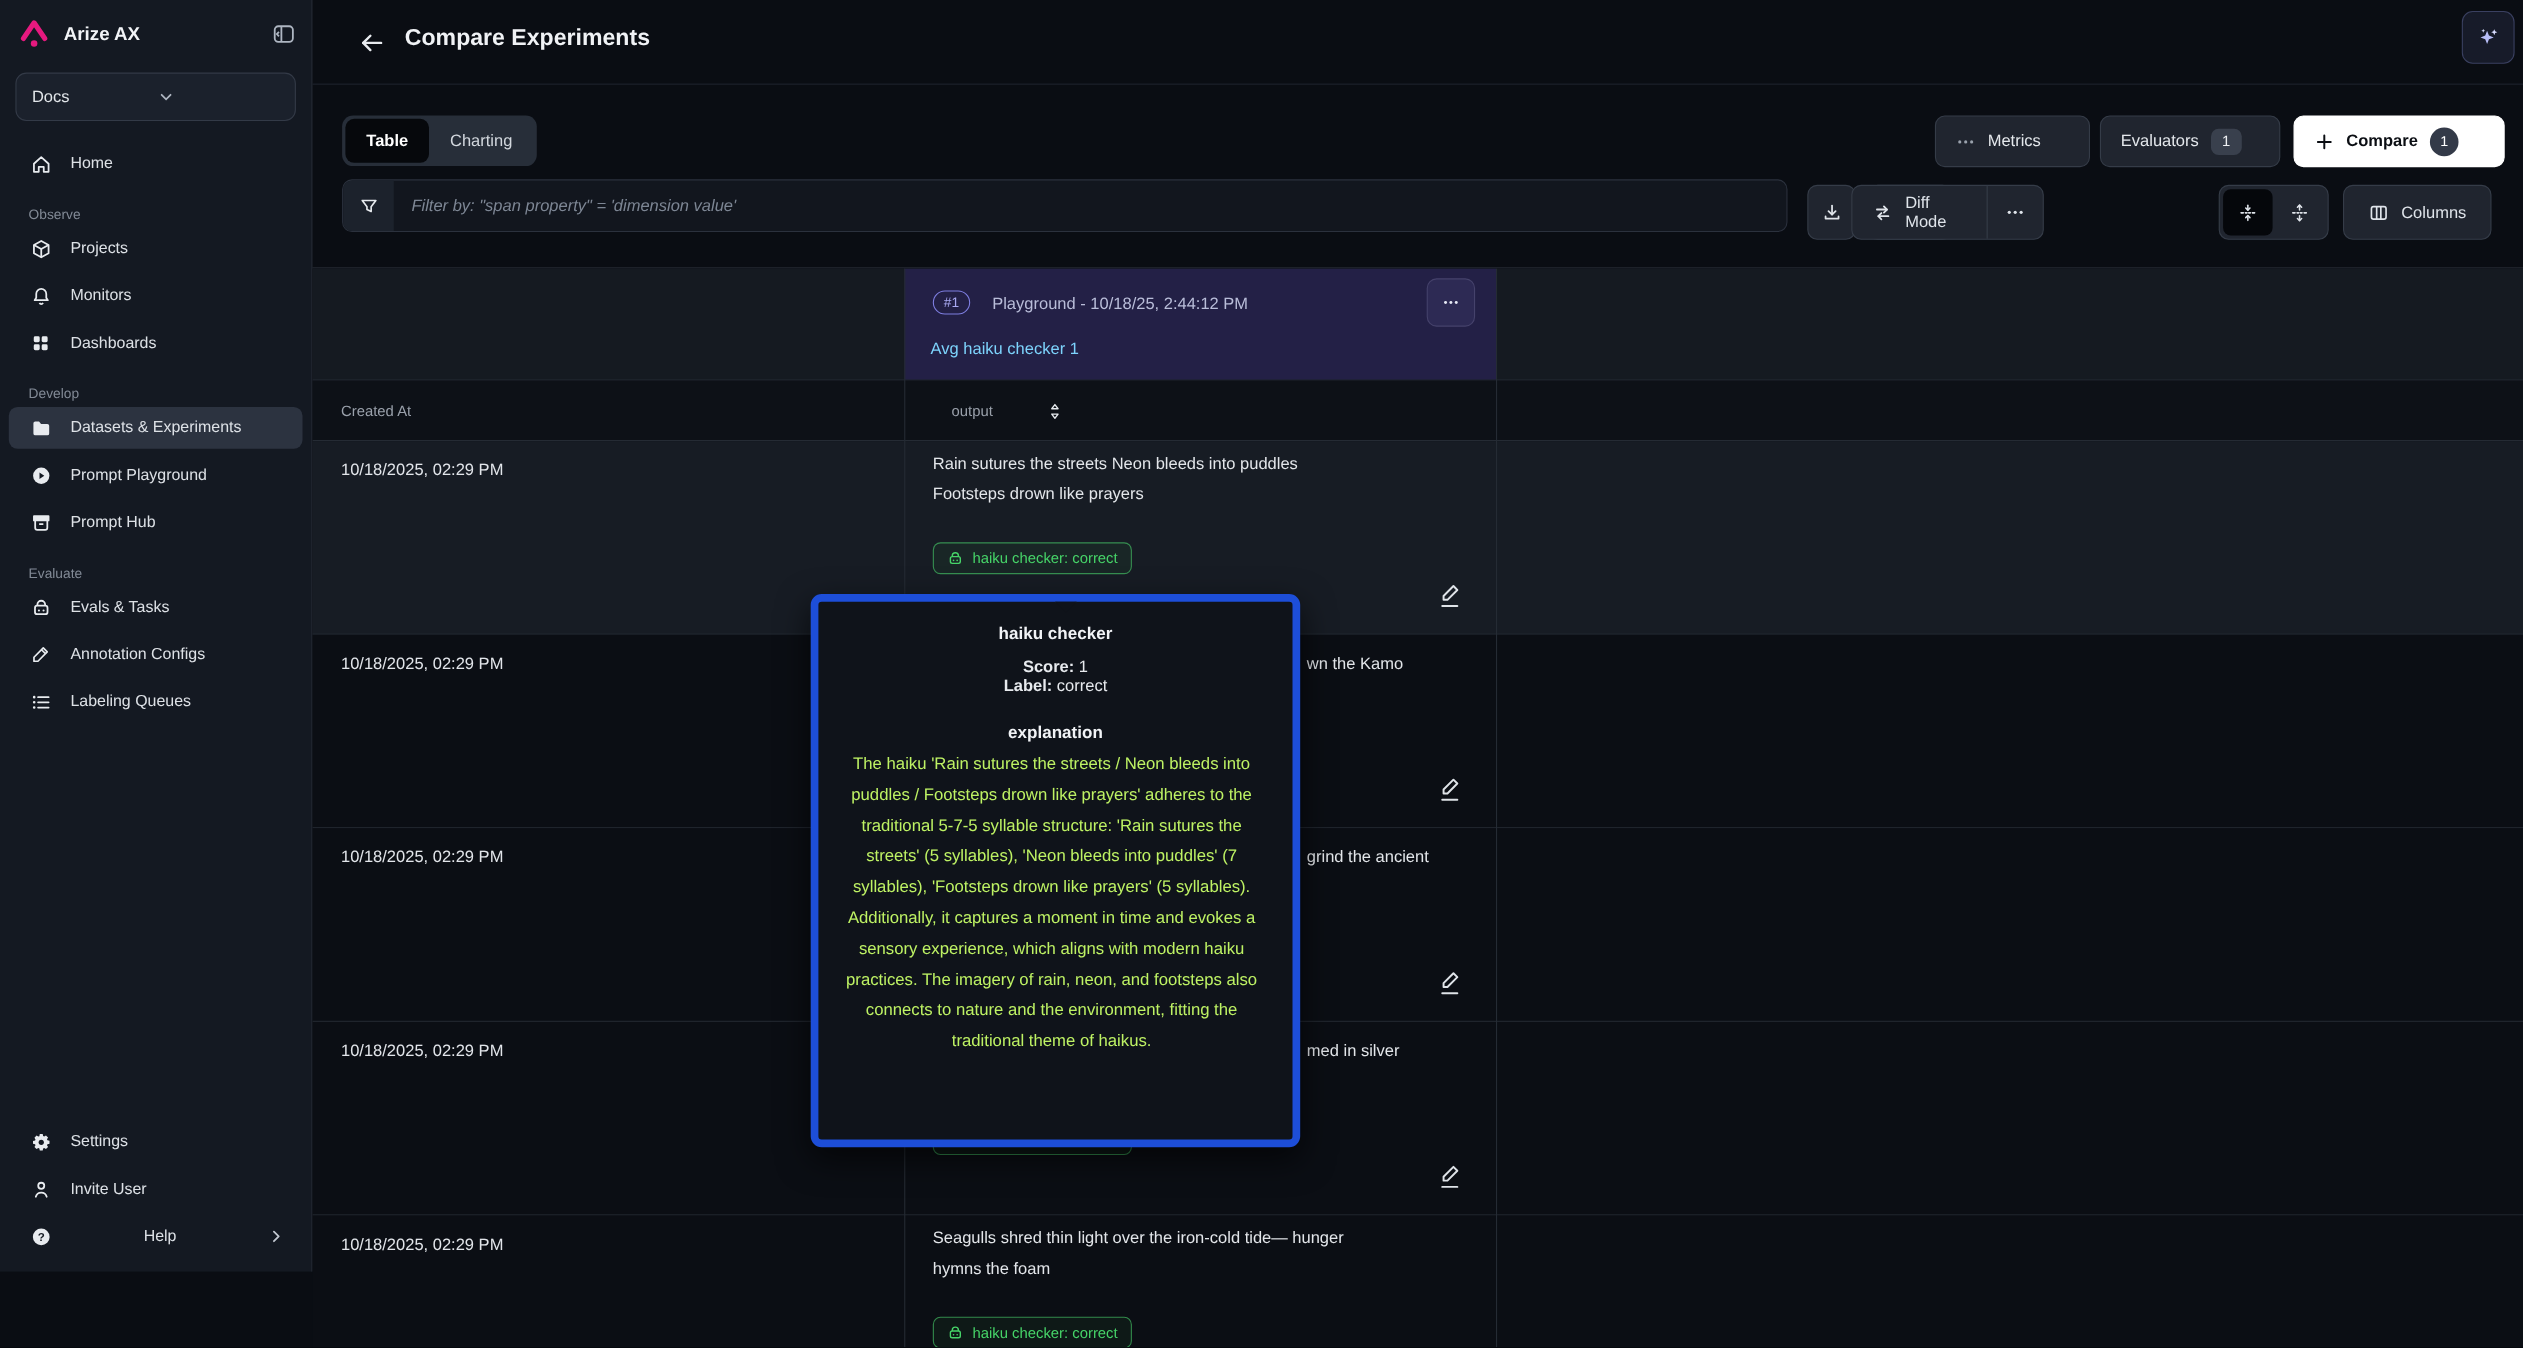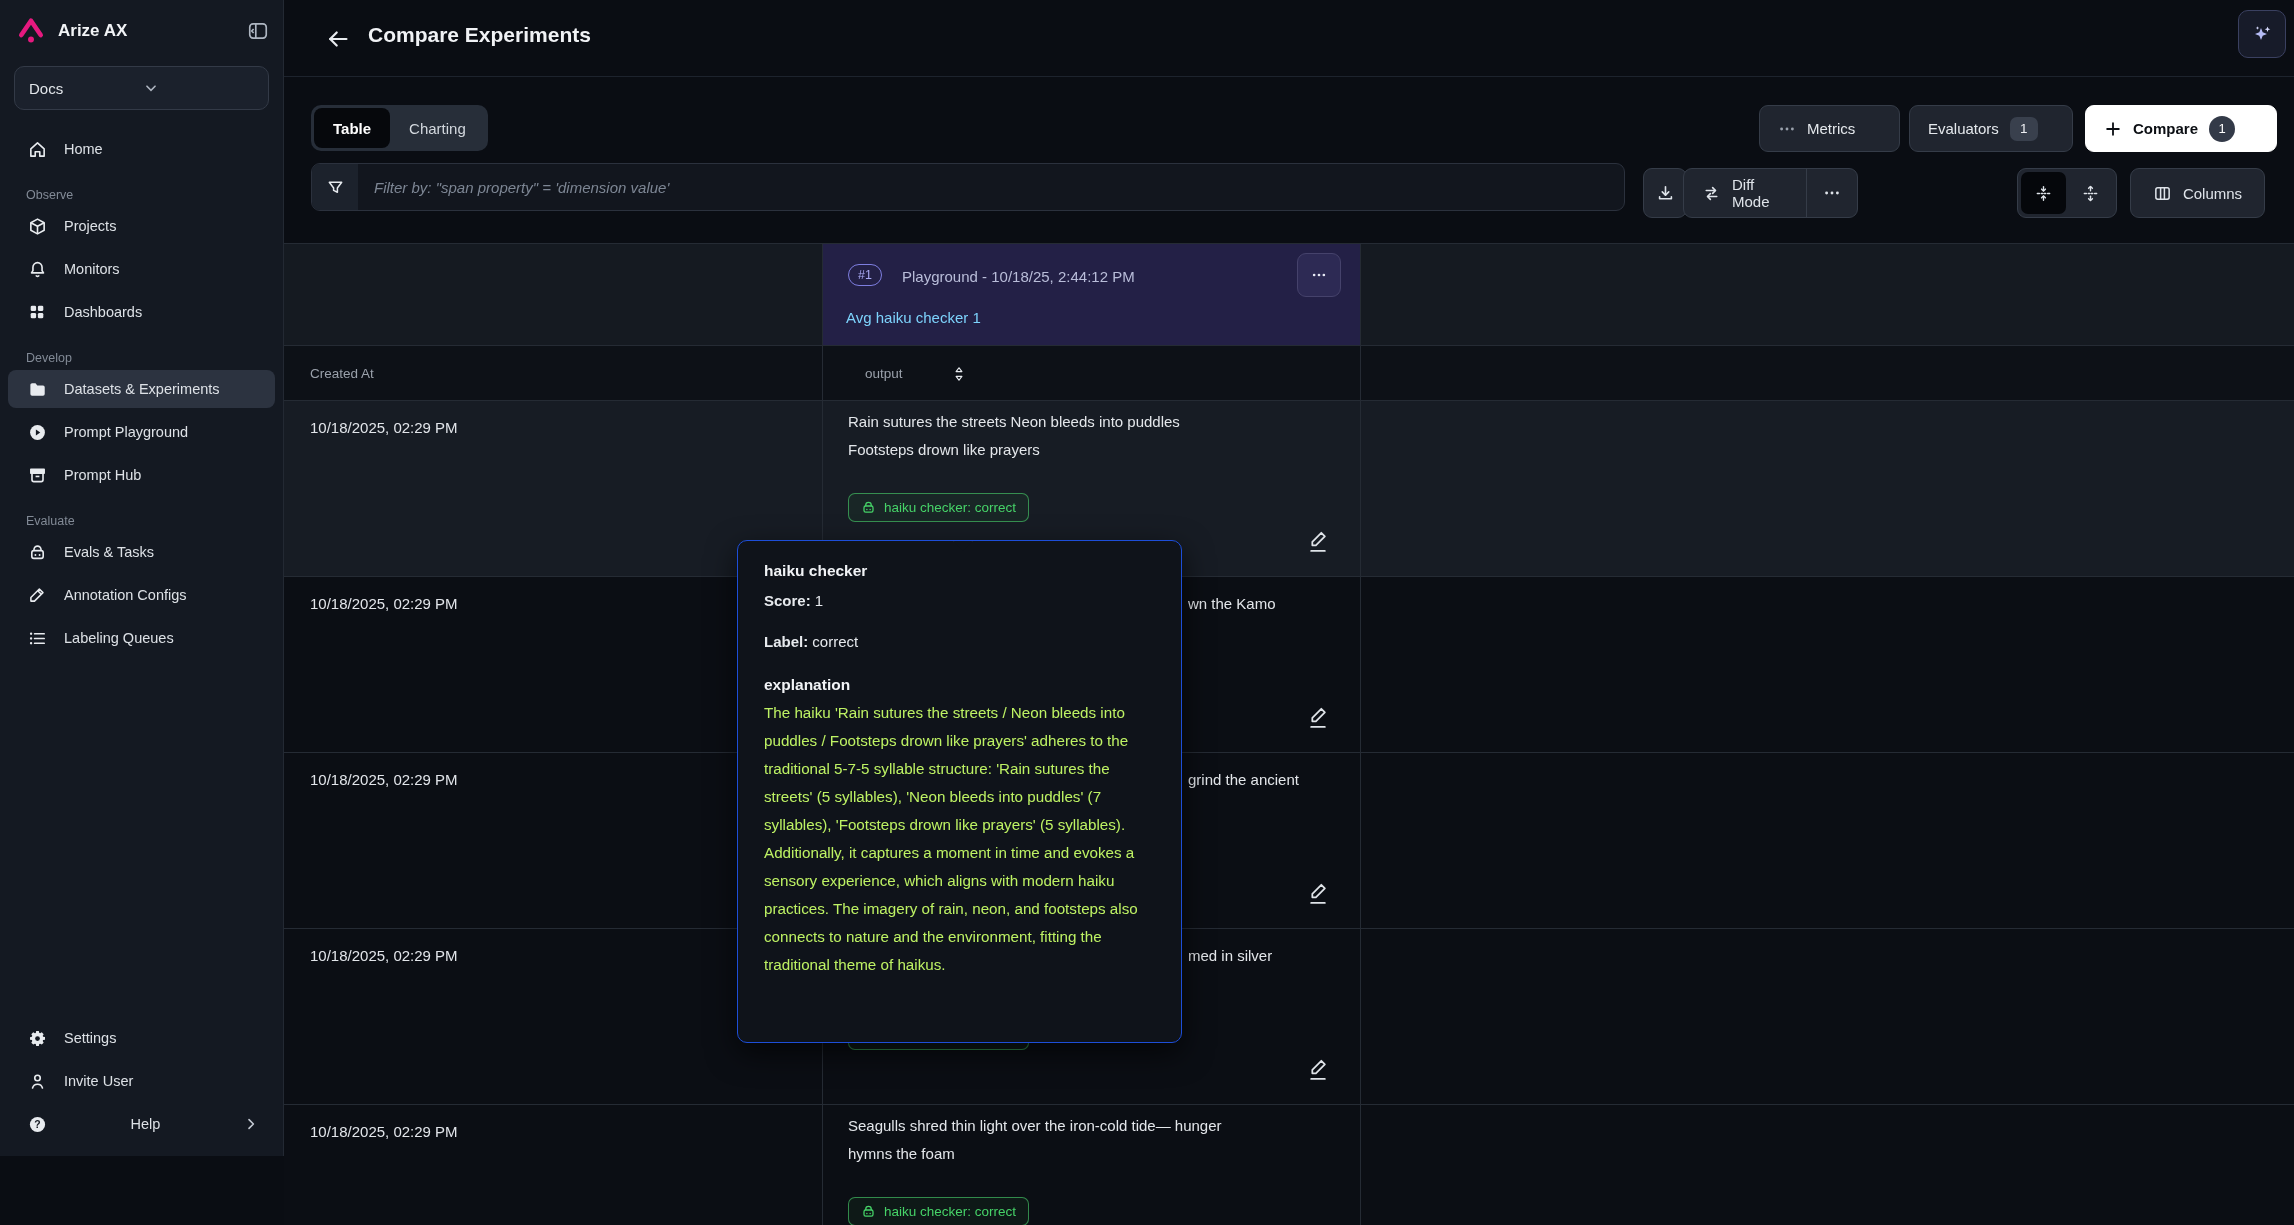--- a/index.html
+++ b/index.html
@@ -75,26 +75,26 @@
   .r4{top:685px;}
   .r5{top:861px;height:176px;}
   .ts{position:absolute;left:26px;top:18px;font-size:15px;color:#e2e5ea;}
   .outline1{position:absolute;left:564px;top:12px;font-size:15px;color:#e3e6ea;white-space:nowrap;}
   .outline2{position:absolute;left:564px;top:40px;font-size:15px;color:#e3e6ea;white-space:nowrap;}
   .frag{position:absolute;left:904px;top:18px;font-size:15px;color:#e3e6ea;white-space:nowrap;}
   .evalbadge{position:absolute;left:564px;top:92px;height:29px;display:inline-flex;align-items:center;gap:8px;padding:0 12px;border:1px solid rgba(70,200,104,.65);border-radius:7px;background:rgba(46,160,67,.08);color:#46d368;font-size:13.5px;cursor:pointer;box-sizing:border-box;}
   .editbtn{position:absolute;left:1022px;top:128px;color:#dfe3e8;cursor:pointer;}
 
   
-  .tooltip{position:absolute;left:737px;top:540px;width:445px;height:503px;background:#0f131a;border:1px solid #1d4ed8;border-radius:10px;box-shadow:0 10px 30px rgba(0,0,0,.65);z-index:50;box-sizing:border-box;padding:21px 26px;overflow:hidden;}
+  .tooltip{position:absolute;left:737px;top:540px;width:445px;height:503px;background:#0f131a;border:7px solid #1d4ed8;border-radius:10px;box-shadow:0 10px 30px rgba(0,0,0,.65);z-index:50;box-sizing:border-box;padding:21px 14px;overflow:hidden;text-align:center;}
   .tooltip .arrow{position:absolute;left:218px;top:-7px;width:13px;height:13px;background:#0f131a;border-left:1px solid #2a303b;border-top:1px solid #2a303b;transform:rotate(45deg);}
   .tt-title{font-size:15.5px;font-weight:700;color:#f1f3f6;}
   .tt-line{margin-top:12px;font-size:15px;color:#e7eaee;}
   .tt-line b{font-weight:700;}
-  .tt-line.second{margin-top:24px;}
+  .tt-line.second{margin-top:0;}
   .tt-exp-title{margin-top:26px;font-size:15.5px;font-weight:700;color:#f1f3f6;}
   .tt-body{margin-top:5px;font-size:15.2px;line-height:28px;color:#bef264;width:396px;}
 </style>
 </head>
 <body>
 
 <div class="app">
 
   <div class="sidebar">
     <div class="logo-row">

